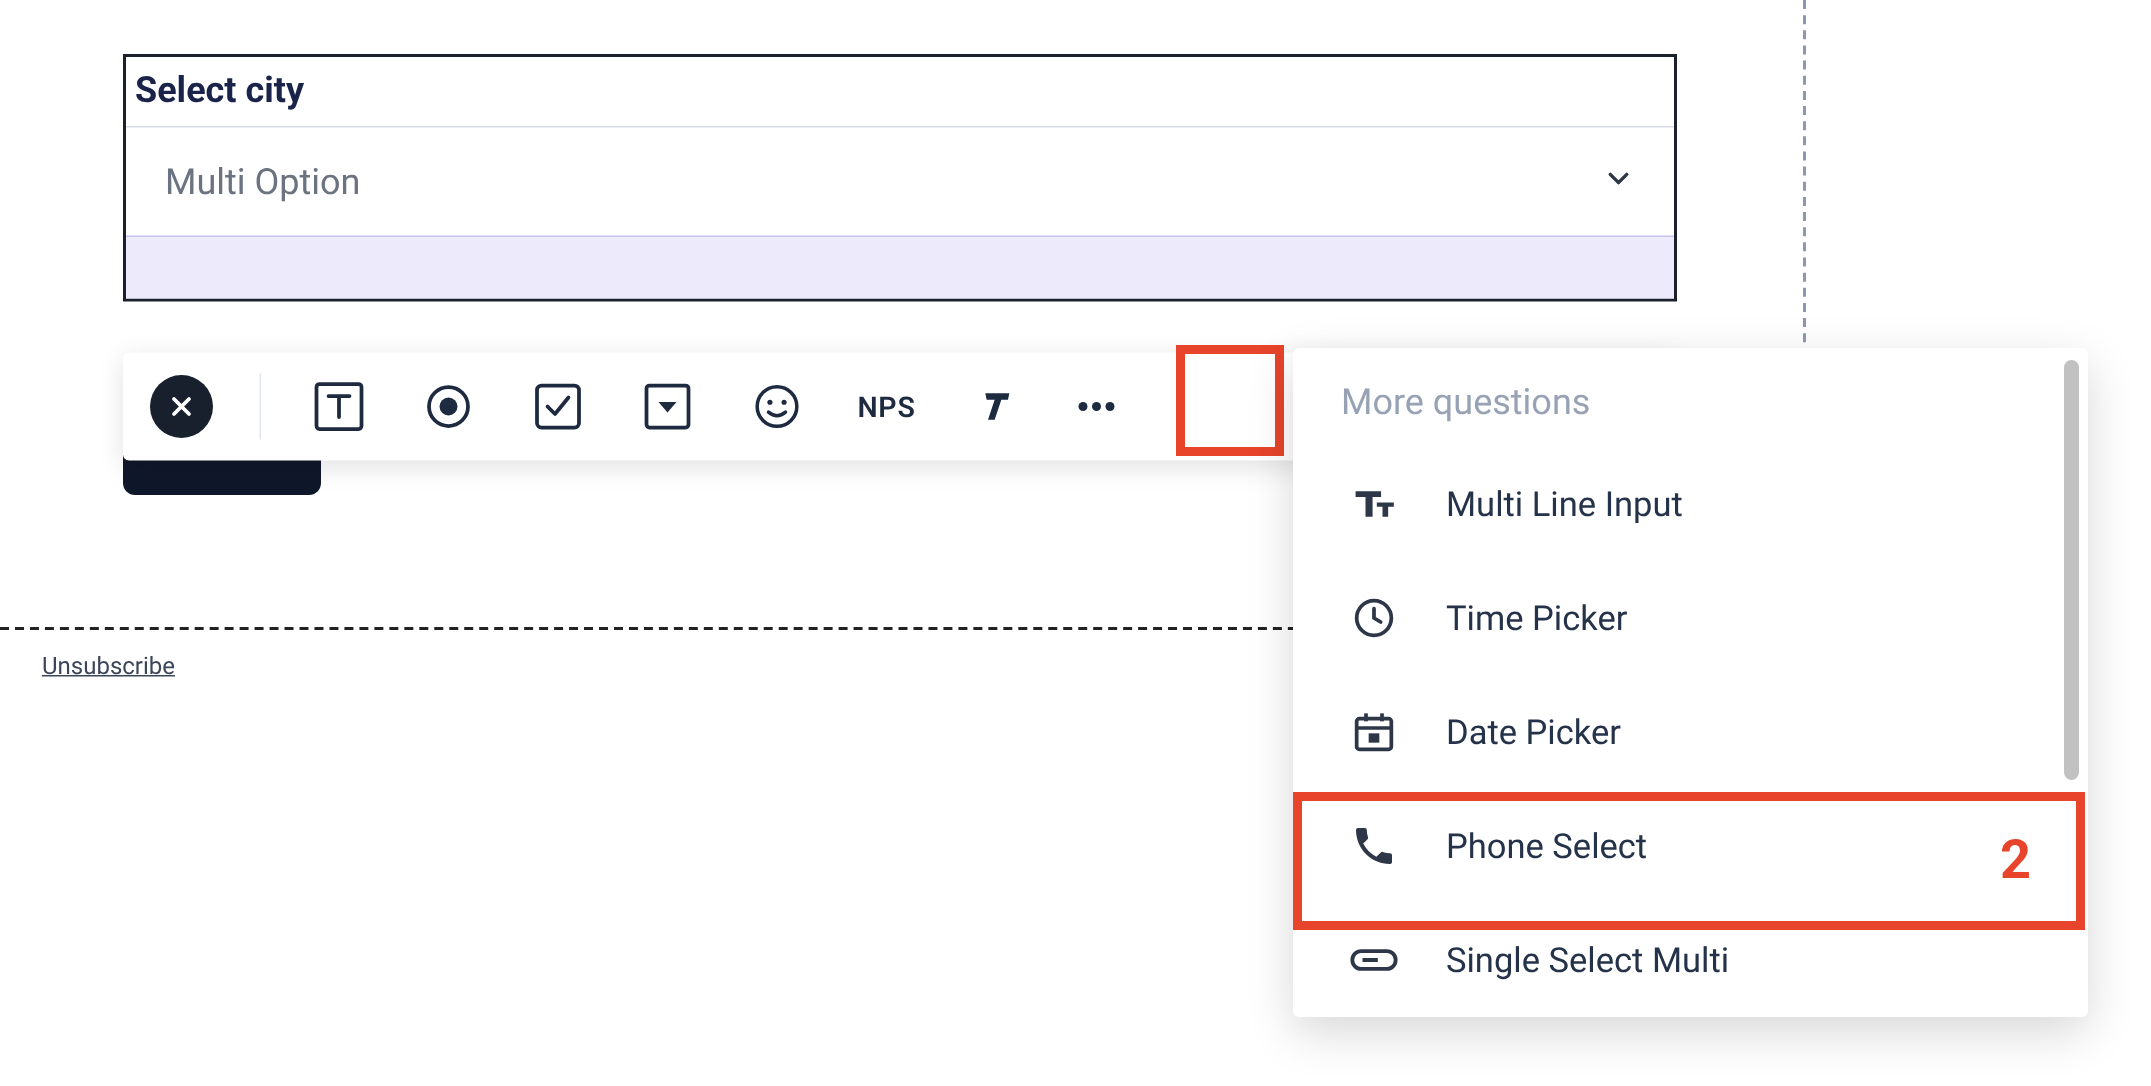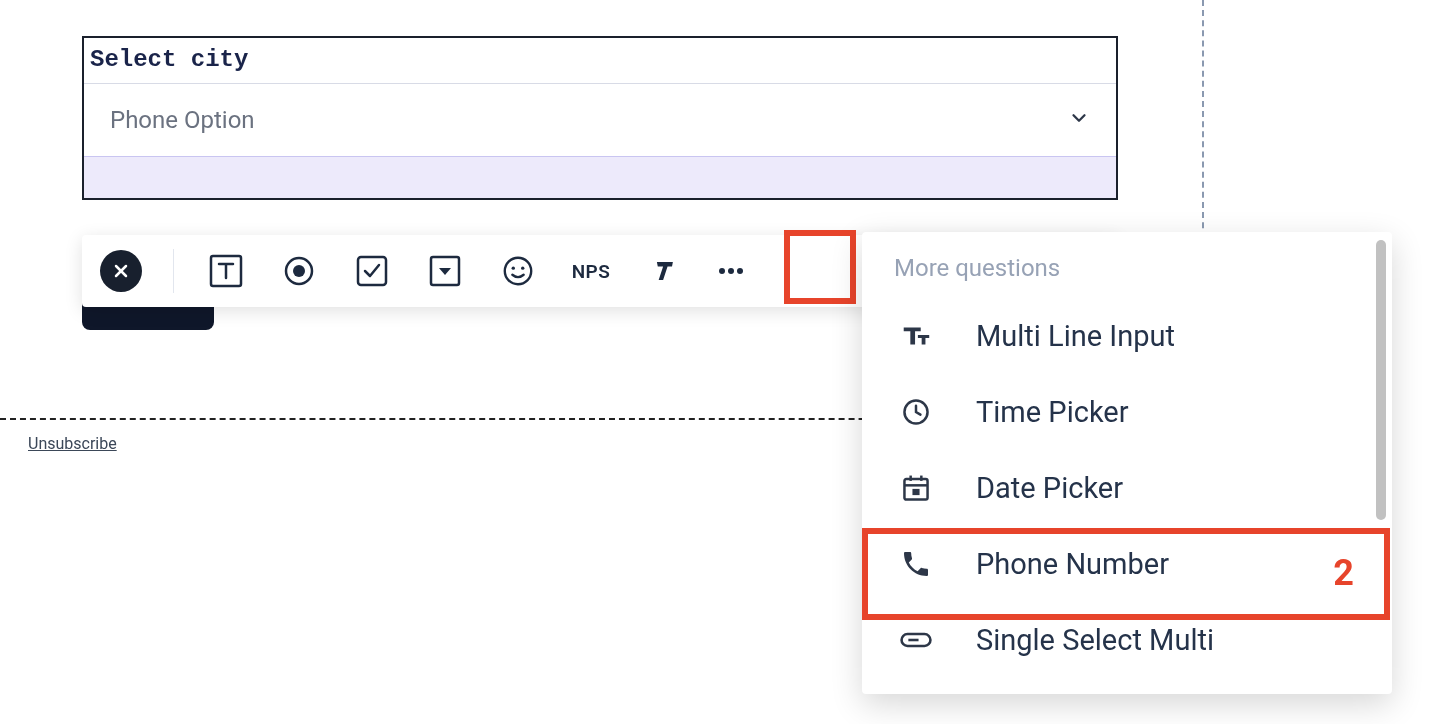--- a/index.html
+++ b/index.html
@@ -29,21 +29,20 @@
       left: 82px;
       top: 36px;
       width: 1036px;
       border: 2px solid #1a202c;
     }
     .field-label {
       font-size: 24px;
       font-weight: 700;
       color: #1a244a;
       padding: 8px 6px 10px 6px;
-      font-family: Liberation Mono, monospace;
     }
     .select-area {
       padding: 12px 22px 0 22px;
       border-top: 1px solid #d8dbe6;
     }
     .select-row {
       display: flex;
       align-items: center;
       justify-content: space-between;
       padding: 10px 4px 22px 4px;
@@ -157,43 +156,43 @@
     }
     .dropdown-panel {
       position: absolute;
       left: 862px;
       top: 232px;
       width: 530px;
       background: #fff;
       box-shadow: 0 10px 32px rgba(0,0,0,0.16);
       border-radius: 4px;
       z-index: 10;
-      padding-bottom: 16px;
+      padding-bottom: 0;
     }
     .dropdown-scrollbar {
       position: absolute;
       right: 6px;
       top: 8px;
       width: 10px;
       height: 280px;
       background: #c1c1c1;
       border-radius: 6px;
     }
     .dropdown-header {
       font-size: 24px;
       color: #97a2b5;
       padding: 22px 28px 16px 28px;
       margin-left: 4px;
     }
     .dropdown-item {
       display: flex;
       align-items: center;
-      gap: 42px;
+      gap: 30px;
       padding: 20px 28px 20px 36px;
-      font-size: 29px;
+      font-size: 23px;
       color: #25334a;
       cursor: pointer;
     }
     .dropdown-item-icon {
       width: 36px;
       height: 36px;
       display: flex;
       align-items: center;
       justify-content: center;
       color: #2d3748;
@@ -220,21 +219,21 @@
   </style>
 </head>
 <body>
 
 <div class="canvas-area"></div>
 
 <div class="form-block">
   <div class="field-label">Select city</div>
   <div class="select-area">
     <div class="select-row">
-      <span class="select-placeholder">Phone Option</span>
+      <span class="select-placeholder">Multi Option</span>
       <span class="chevron-down">
         <svg width="22" height="22" viewBox="0 0 24 24" fill="none" stroke="currentColor" stroke-width="2.5" stroke-linecap="round" stroke-linejoin="round">
             <polyline points="6 9 12 15 18 9"></polyline>
           </svg>
       </span>
     </div>
   </div>
   <div class="highlight-strip"></div>
 </div>
 
@@ -347,21 +346,21 @@
     </span>
     <span>Date Picker</span>
   </div>
 
   <div class="dropdown-item">
     <span class="dropdown-item-icon">
       <svg width="32" height="32" viewBox="0 0 24 24" fill="currentColor">
         <path d="M6.6 10.8c1.4 2.8 3.8 5.2 6.6 6.6l2.2-2.2c.3-.3.7-.4 1-.2 1.1.4 2.3.6 3.6.6.6 0 1 .4 1 1V20c0 .6-.4 1-1 1C10.6 21 3 13.4 3 4c0-.6.4-1 1-1h3.4c.6 0 1 .4 1 1 0 1.3.2 2.5.6 3.6.1.3 0 .7-.2 1l-2.2 2.2z"></path>
       </svg>
     </span>
-    <span>Phone Number</span>
+    <span>Phone Select</span>
   </div>
 
   <div class="dropdown-item">
     <span class="dropdown-item-icon">
       <svg width="34" height="24" viewBox="0 0 40 24" fill="none" stroke="currentColor" stroke-width="3">
         <rect x="3" y="5" width="34" height="14" rx="7"></rect>
         <line x1="11" y1="12" x2="23" y2="12"></line>
       </svg>
     </span>
     <span>Single Select Multi</span>

